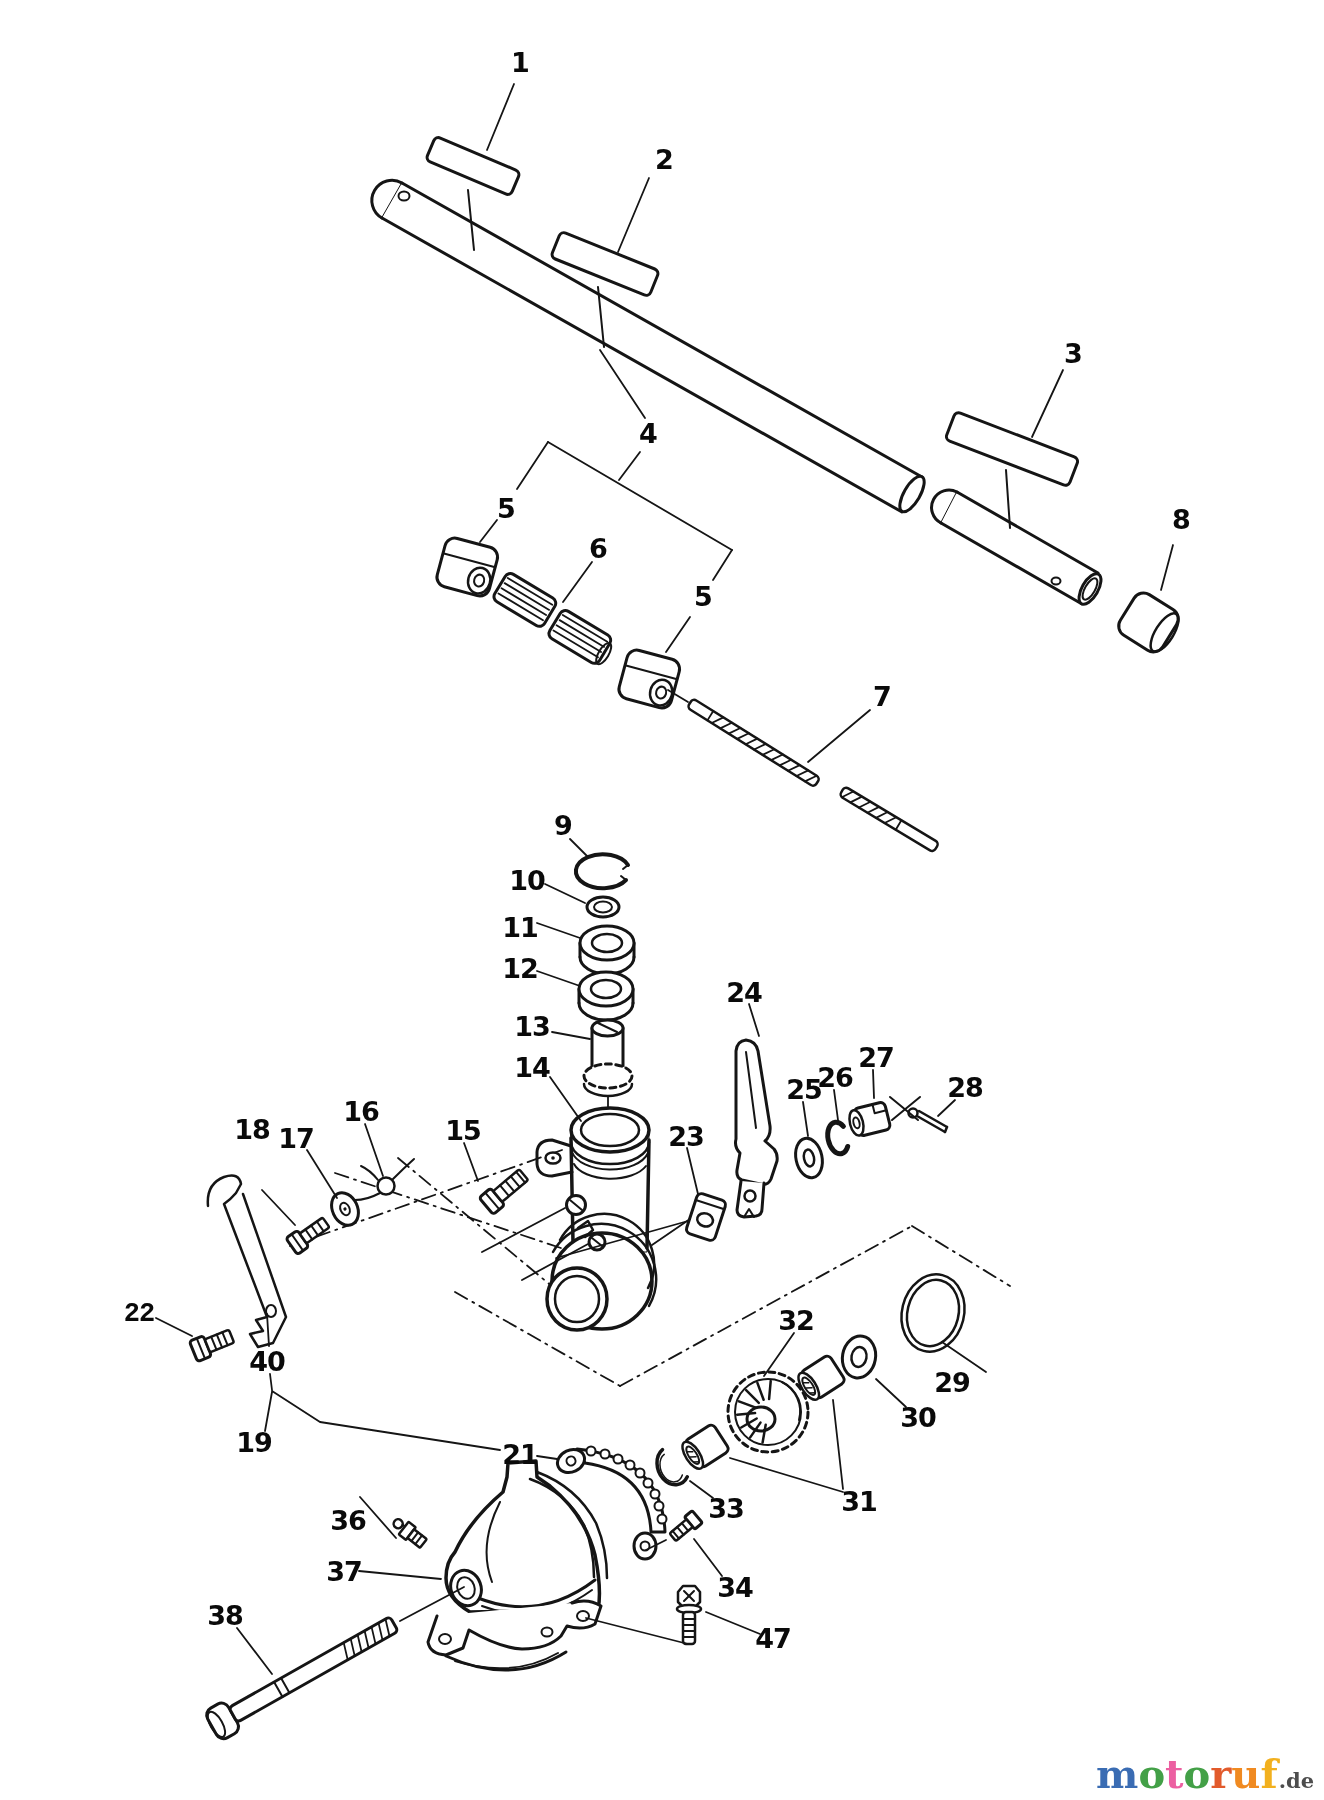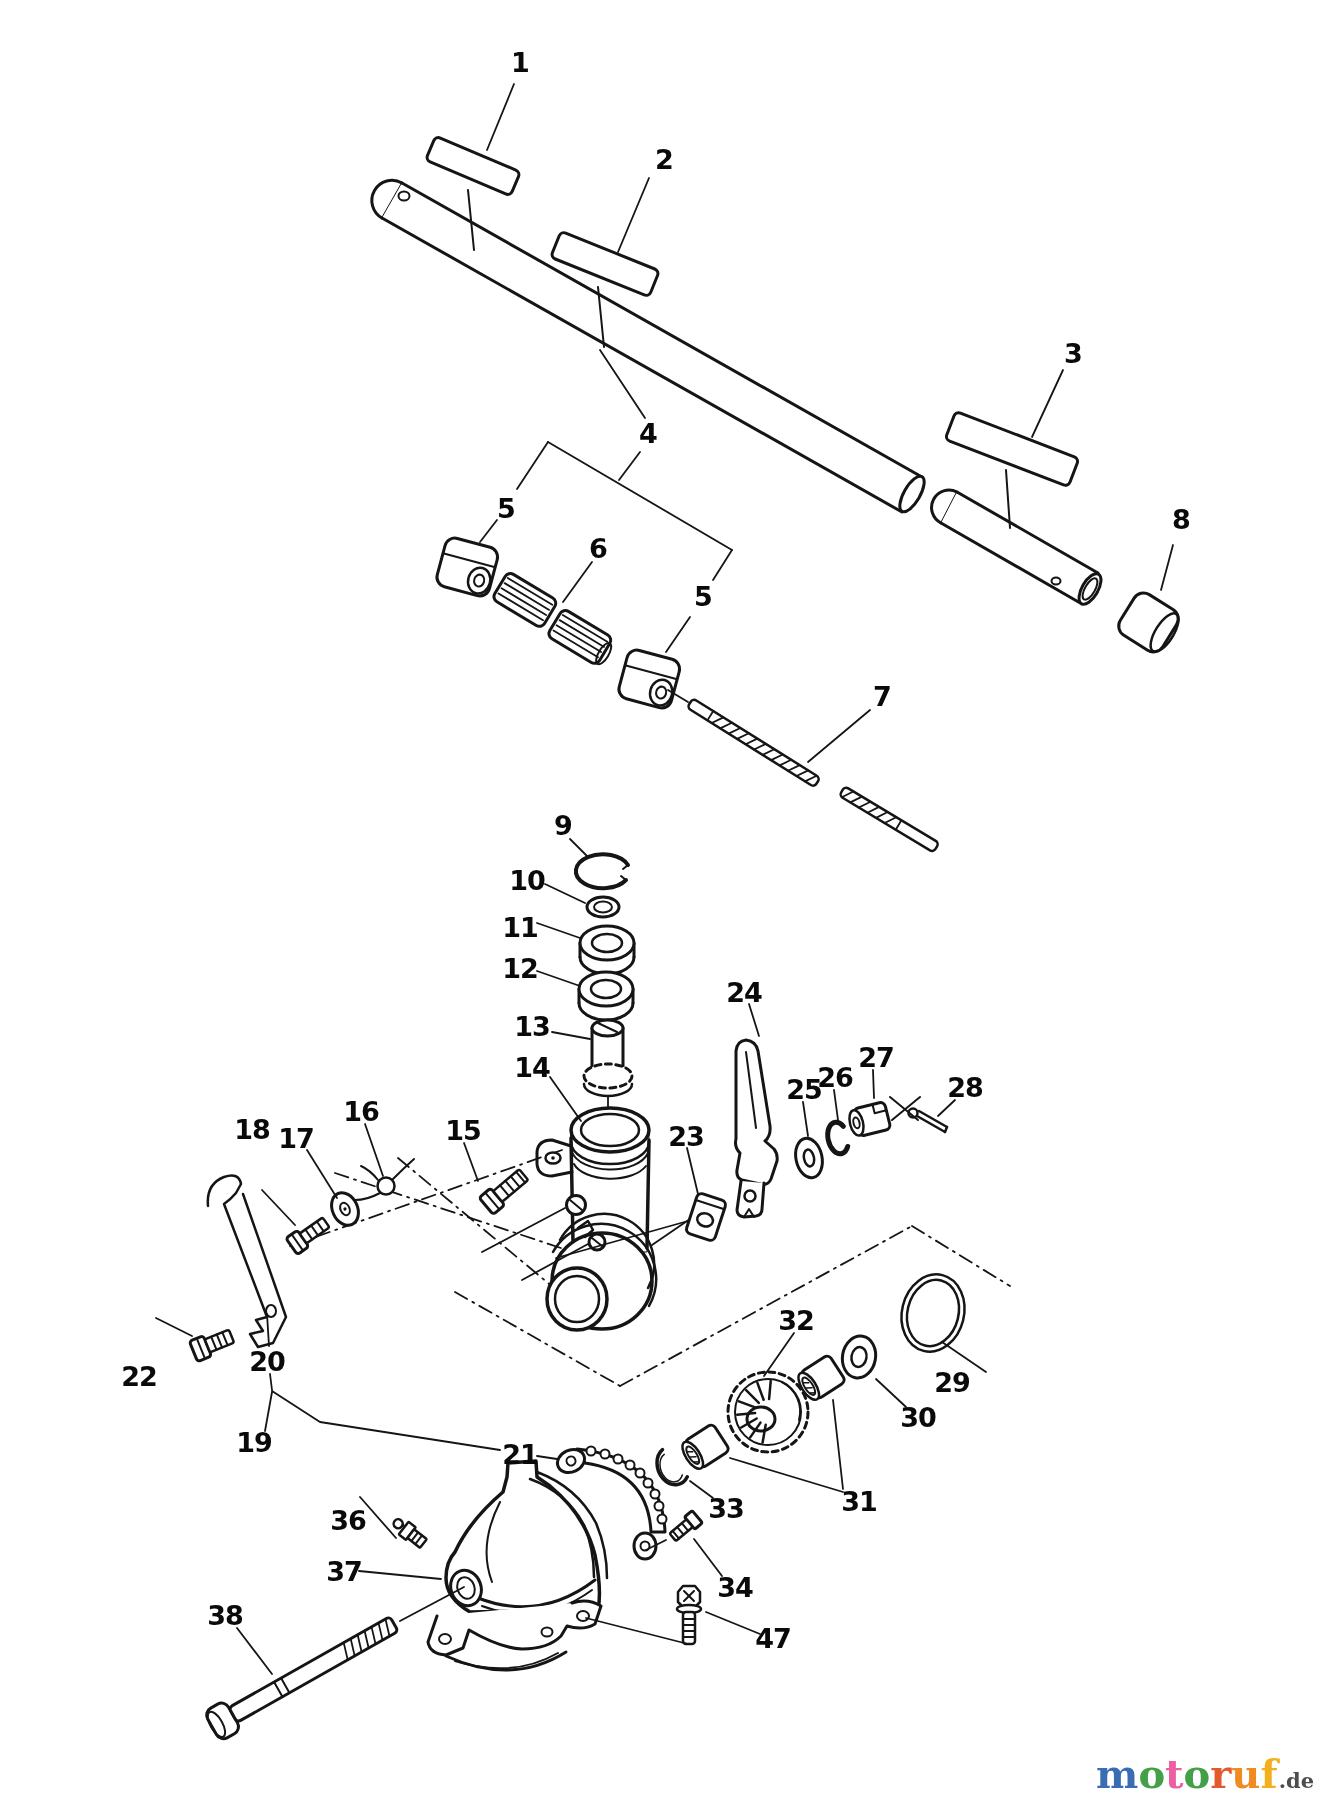--- a/index.html
+++ b/index.html
@@ -469,23 +469,23 @@
       <span class="plabel" style="left: 527px; top: 880px;">10</span>
       <span class="plabel" style="left: 520px; top: 920px; margin-top: 7px;">11</span>
       <span class="plabel" style="left: 520px; top: 968px;">12</span>
       <span class="plabel" style="left: 532px; top: 1026px;">13</span>
       <span class="plabel" style="left: 532px; top: 1067px;">14</span>
       <span class="plabel" style="left: 463px; top: 1130px;">15</span>
       <span class="plabel" style="left: 361px; top: 1111px;">16</span>
       <span class="plabel" style="left: 296px; top: 1138px;">17</span>
       <span class="plabel" style="left: 252px; top: 1129px;">18</span>
       <span class="plabel" style="left: 254px; top: 1442px; text-align: center;">19</span>
-      <span class="plabel" style="left: 267px; top: 1361px;">20</span>
+      <span class="plabel" style="left: 267px; top: 1361px;">40</span>
       <span class="plabel" style="left: 520px; top: 1454px;">21</span>
-      <span class="plabel" style="left: 139px; top: 1376px;">22</span>
+      <span class="plabel" style="left: 139px; top: 1314px; font-family: Liberation Mono, monospace;">22</span>
       <span class="plabel" style="left: 686px; top: 1136px;">23</span>
       <span class="plabel" style="left: 744px; top: 992px;">24</span>
       <span class="plabel" style="left: 804px; top: 1089px;">25</span>
       <span class="plabel" style="left: 835px; top: 1077px;">26</span>
       <span class="plabel" style="left: 876px; top: 1057px;">27</span>
       <span class="plabel" style="left: 965px; top: 1087px;">28</span>
       <span class="plabel" style="left: 952px; top: 1382px; text-align: right;">29</span>
       <span class="plabel" style="left: 918px; top: 1417px;">30</span>
       <span class="plabel" style="left: 859px; top: 1501px;">31</span>
       <span class="plabel" style="left: 796px; top: 1320px;">32</span>

